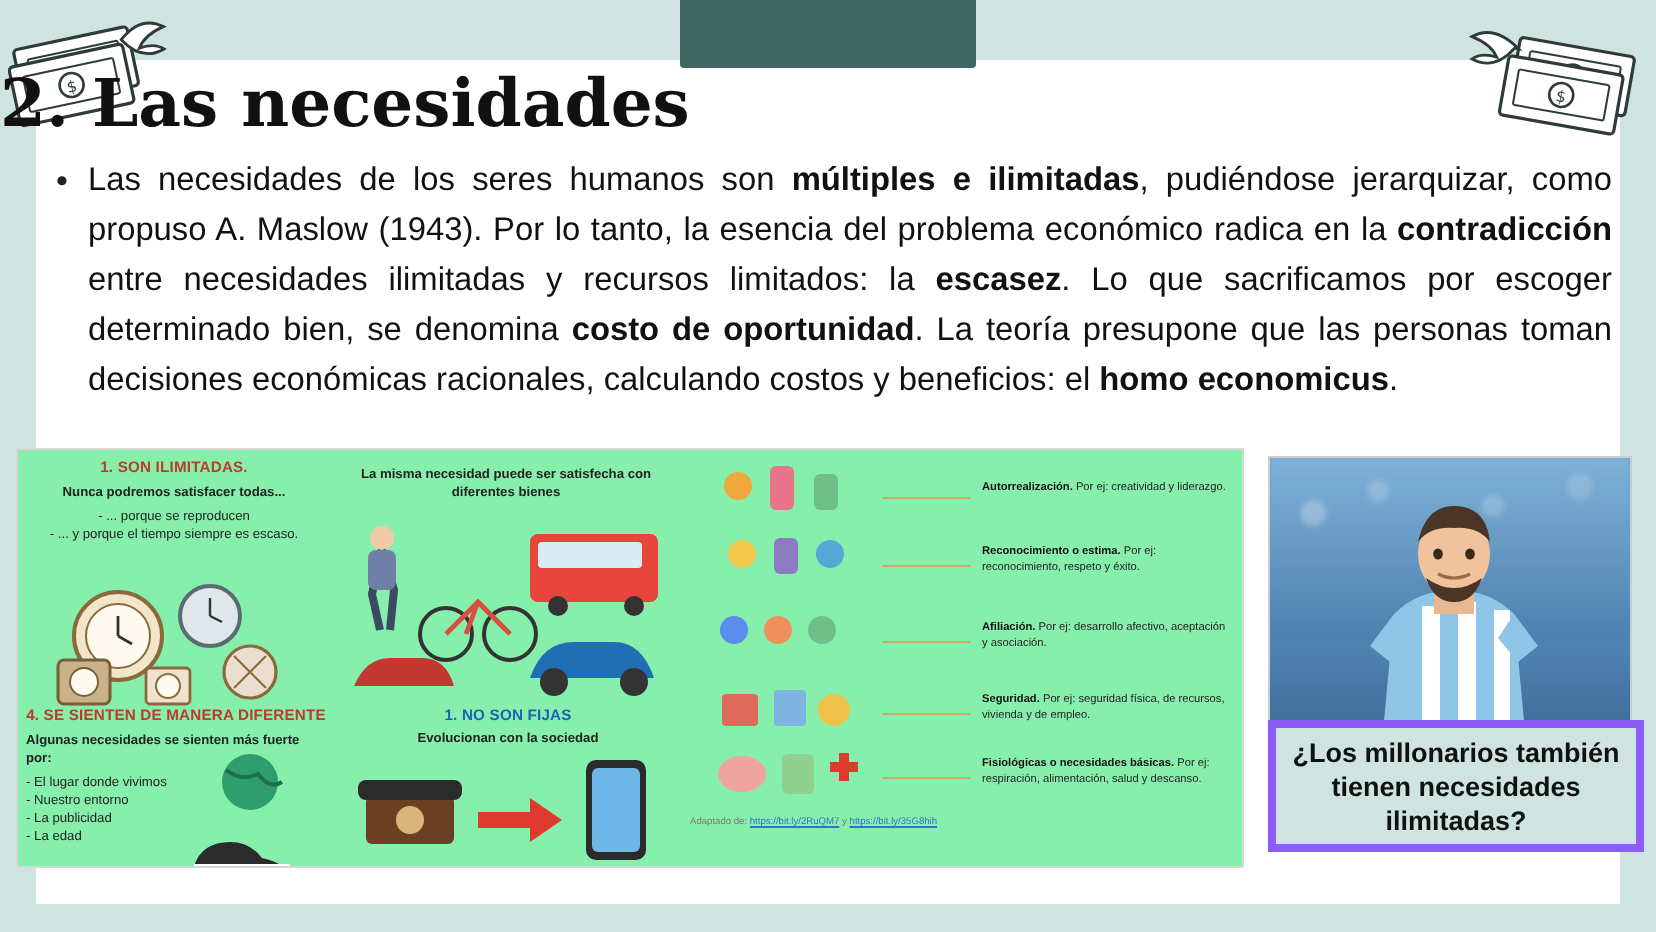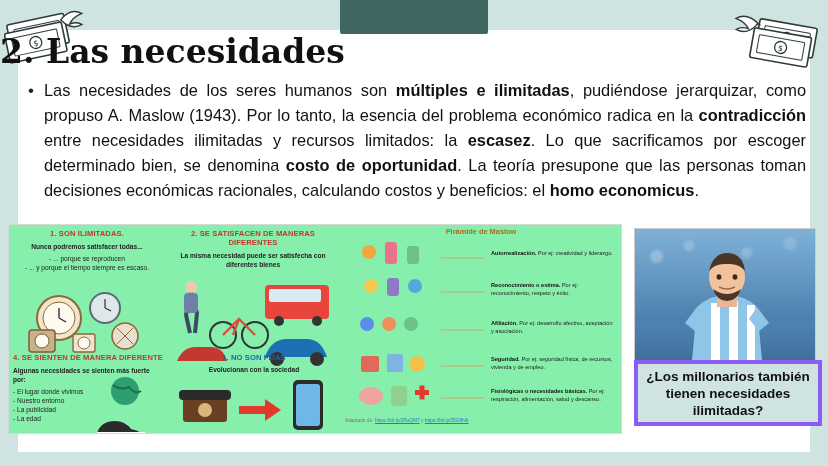--- a/index.html
+++ b/index.html
@@ -197,21 +197,20 @@
         <circle cx="29" cy="63" r="7" fill="#fffaf0" stroke="#7a5f36" stroke-width="1"></circle>
         <circle cx="112" cy="58" r="13" fill="#eadfce" stroke="#8a6a3a" stroke-width="1.6"></circle>
         <path d="M104 50 l16 16 M120 50 l-16 16" stroke="#8a6a3a" stroke-width="1"></path>
         <rect x="60" y="56" width="22" height="18" rx="2" fill="#efe3cf" stroke="#8a6a3a" stroke-width="1.4"></rect>
         <circle cx="71" cy="65" r="6" fill="#fffaf0" stroke="#8a6a3a" stroke-width="1"></circle>
       </svg>
     </div>
   </div>
 
   <div class="fig-col" style="left:160px;top:4px;width:168px;">
-    <div class="fig-h">2. SE SATISFACEN DE MANERAS DIFERENTES</div>
     <div class="fig-t center" style="margin-top:4px;font-weight:bold;">La misma necesidad puede ser satisfecha con diferentes bienes</div>
     <div style="position:relative;height:96px;margin-top:4px;">
       <svg width="168" height="96" viewBox="0 0 168 96">
 
         <circle cx="22" cy="14" r="6" fill="#f0c9a8"></circle>
         <path d="M22 20 l-5 22 l4 18 M22 20 l6 20 l-2 20" stroke="#3b4a63" stroke-width="4" fill="none"></path>
         <rect x="15" y="20" width="14" height="20" rx="4" fill="#6f7fa8"></rect>
 
         <circle cx="54" cy="62" r="13" fill="none" stroke="#333" stroke-width="2"></circle>
         <circle cx="86" cy="62" r="13" fill="none" stroke="#333" stroke-width="2"></circle>
@@ -272,21 +271,20 @@
         <rect x="76" y="6" width="18" height="24" rx="3" fill="#9a7de0"></rect>
         <circle cx="108" cy="18" r="9" fill="#5fb6d9"></circle>
         <rect x="126" y="8" width="18" height="20" rx="3" fill="#e8453c"></rect>
         <rect x="131" y="12" width="8" height="12" fill="#ffffff"></rect>
         <rect x="128" y="16" width="14" height="4" fill="#ffffff"></rect>
       </svg>
     </div>
   </div>
 
   <div class="fig-col" style="left:336px;top:2px;width:272px;">
-    <div class="pyr-title">Pirámide de Maslow</div>
 
     <div style="position:relative;height:178px;margin-top:2px;">
       <svg width="272" height="178" viewBox="0 0 272 178" style="position:absolute;left:0;top:0;">
         <line x1="96" y1="20" x2="140" y2="20" stroke="#c9a96a" stroke-width="1"></line>
         <line x1="96" y1="54" x2="140" y2="54" stroke="#c9a96a" stroke-width="1"></line>
         <line x1="96" y1="92" x2="140" y2="92" stroke="#c9a96a" stroke-width="1"></line>
         <line x1="96" y1="128" x2="140" y2="128" stroke="#c9a96a" stroke-width="1"></line>
         <line x1="96" y1="160" x2="140" y2="160" stroke="#c9a96a" stroke-width="1"></line>
 
         <circle cx="24" cy="14" r="7" fill="#f0a83c"></circle>

